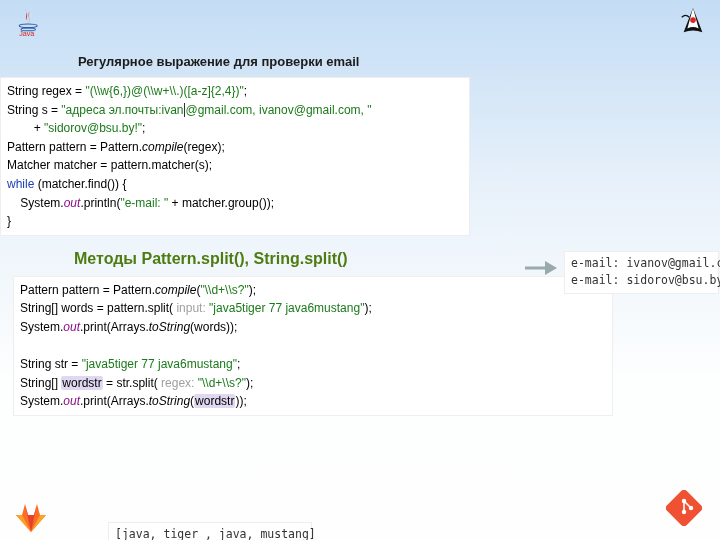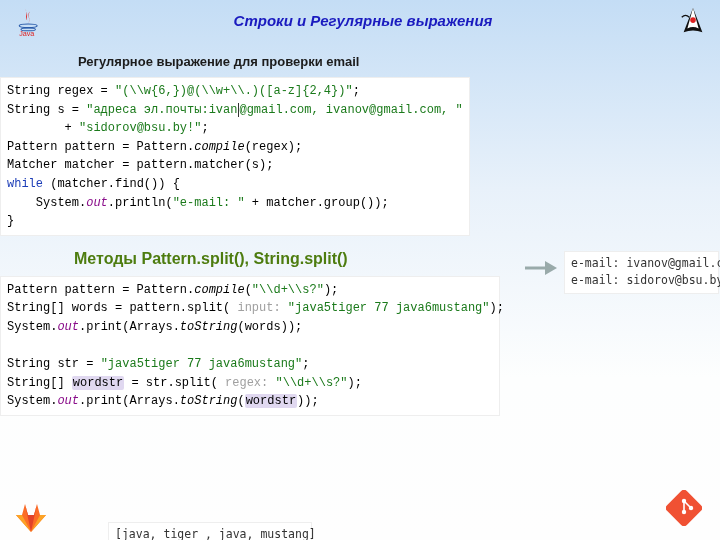--- a/index.html
+++ b/index.html
@@ -33,29 +33,29 @@
     margin: 18px 0 8px 78px;
   }
   .section-title2 {
     color: #4d7c0f;
     font-weight: bold;
     font-size: 16px;
     margin: 14px 0 8px 74px;
   }
   .code-block {
     background: #fff;
-    font-family: Liberation Mono, monospace;
+    font-family: Liberation Sans, sans-serif;
     font-size: 12px;
     line-height: 1.55;
     padding: 4px 6px;
     border: 1px solid #eee;
     white-space: pre;
   }
   .code1 { margin-left: 0; width: 470px; }
-  .code2 { margin-left: 0; width: 500px; }
+  .code2 { margin-left: 13px; width: 600px; }
   .output-block {
     background: #fff;
     font-family: "Menlo", "Consolas", monospace;
     font-size: 12px;
     line-height: 1.5;
     padding: 3px 6px;
     border: 1px solid #eee;
     white-space: pre;
     color: #333;
   }
@@ -85,21 +85,20 @@
 <div class="header">
   <span class="java-logo">
     <svg viewBox="0 0 40 34">
         <path d="M14 3 C20 8 12 12 18 17 C14 14 20 9 14 3" fill="#d22"></path>
         <path d="M20 6 C15 11 22 14 18 19 C22 15 16 11 20 6" fill="#d22"></path>
         <ellipse cx="18" cy="22" rx="10" ry="2" fill="none" stroke="#2a5caa" stroke-width="1.2"></ellipse>
         <ellipse cx="18" cy="26" rx="8" ry="1.6" fill="none" stroke="#2a5caa" stroke-width="1.2"></ellipse>
         <text x="8" y="33" font-size="8" fill="#d22" font-family="Arial">Java</text>
       </svg>
   </span>
-  <div class="title">Строки и Регулярные выражения</div>
   <span class="duke-logo">
     <svg viewBox="0 0 32 32">
         <path d="M16 2 L26 28 Q16 24 6 28 Z" fill="#111"></path>
         <path d="M16 2 L22 24 Q16 21 10 24 Z" fill="#fff"></path>
         <circle cx="16" cy="15" r="3" fill="#d22"></circle>
         <path d="M4 12 Q8 8 12 12" stroke="#111" fill="none" stroke-width="1.4"></path>
       </svg>
   </span>
 </div>
 

